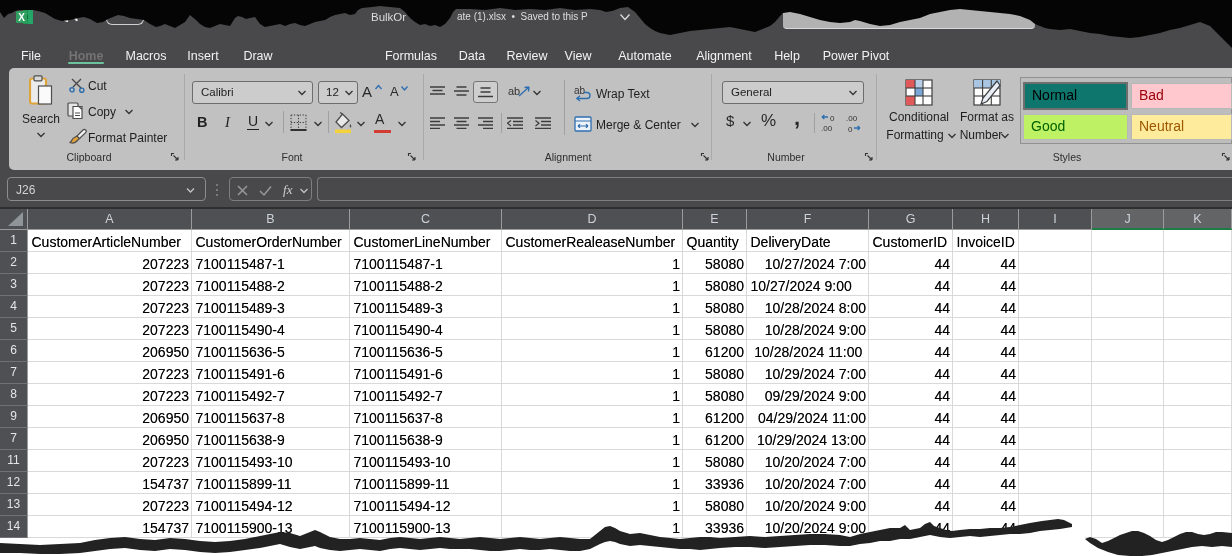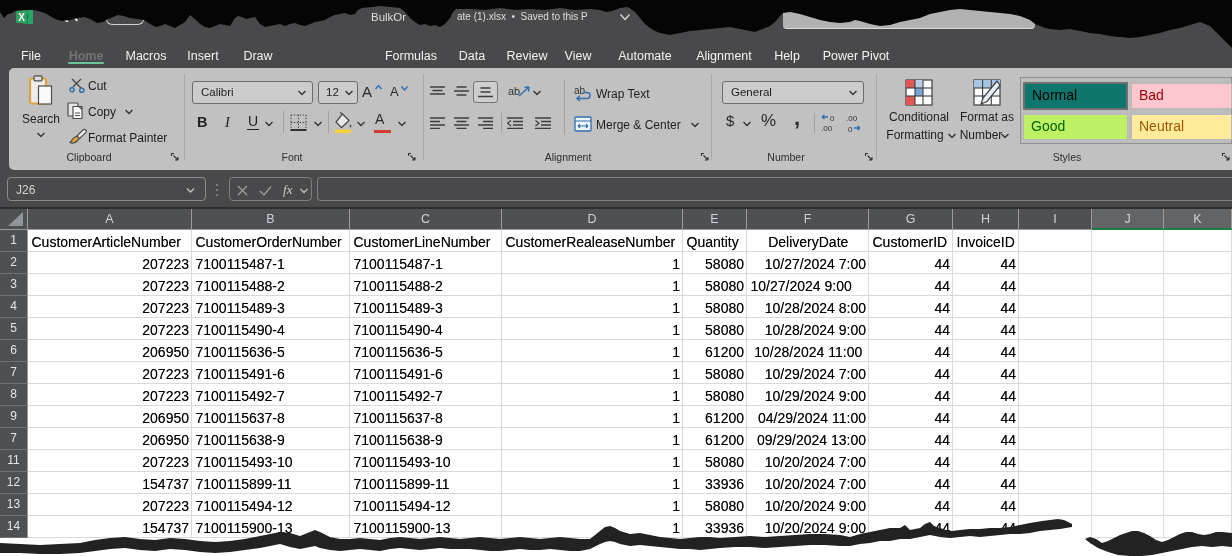--- a/index.html
+++ b/index.html
@@ -399,21 +399,21 @@
       <style>
         #grid td { height:22px; padding:0 2px 0.5px 3.5px; text-shadow:0 0 0.4px rgba(0,0,0,0.55); border-right:1px solid #d9d9d9; border-bottom:1px solid #d9d9d9; white-space:nowrap; overflow:hidden; vertical-align:bottom; }
       </style>
       <tbody>
           <tr>
             <td style="width:164px;text-align:left;">CustomerArticleNumber</td>
             <td style="width:158px;text-align:left;">CustomerOrderNumber</td>
             <td style="width:152px;text-align:left;">CustomerLineNumber</td>
             <td style="width:181px;text-align:left;">CustomerRealeaseNumber</td>
             <td style="width:64px;text-align:left;">Quantity</td>
-            <td style="width:122px;text-align:center;">DeliveryDate</td>
+            <td style="width:122px;text-align:left;">DeliveryDate</td>
             <td style="width:84px;text-align:left;">CustomerID</td>
             <td style="width:66px;text-align:left;">InvoiceID</td>
             <td style="width:73px;text-align:left;"></td>
             <td style="width:72px;text-align:left;"></td>
             <td style="width:68px;text-align:left;"></td>
           </tr>
       <tr>
             <td style="width:164px;text-align:right;">207223</td>
             <td style="width:158px;text-align:left;">7100115487-1</td>
             <td style="width:152px;text-align:left;">7100115487-1</td>
@@ -490,21 +490,21 @@
             <td style="width:73px;text-align:right;"></td>
             <td style="width:72px;text-align:right;"></td>
             <td style="width:68px;text-align:right;"></td>
           </tr>
       <tr>
             <td style="width:164px;text-align:right;">207223</td>
             <td style="width:158px;text-align:left;">7100115492-7</td>
             <td style="width:152px;text-align:left;">7100115492-7</td>
             <td style="width:181px;text-align:right;">1</td>
             <td style="width:64px;text-align:right;">58080</td>
-            <td style="width:122px;text-align:right;">10/29/2024 9:00</td>
+            <td style="width:122px;text-align:right;">09/29/2024 9:00</td>
             <td style="width:84px;text-align:right;">44</td>
             <td style="width:66px;text-align:right;">44</td>
             <td style="width:73px;text-align:right;"></td>
             <td style="width:72px;text-align:right;"></td>
             <td style="width:68px;text-align:right;"></td>
           </tr>
       <tr>
             <td style="width:164px;text-align:right;">206950</td>
             <td style="width:158px;text-align:left;">7100115637-8</td>
             <td style="width:152px;text-align:left;">7100115637-8</td>
@@ -516,21 +516,21 @@
             <td style="width:73px;text-align:right;"></td>
             <td style="width:72px;text-align:right;"></td>
             <td style="width:68px;text-align:right;"></td>
           </tr>
       <tr>
             <td style="width:164px;text-align:right;">206950</td>
             <td style="width:158px;text-align:left;">7100115638-9</td>
             <td style="width:152px;text-align:left;">7100115638-9</td>
             <td style="width:181px;text-align:right;">1</td>
             <td style="width:64px;text-align:right;">61200</td>
-            <td style="width:122px;text-align:right;">09/29/2024 13:00</td>
+            <td style="width:122px;text-align:right;">10/29/2024 13:00</td>
             <td style="width:84px;text-align:right;">44</td>
             <td style="width:66px;text-align:right;">44</td>
             <td style="width:73px;text-align:right;"></td>
             <td style="width:72px;text-align:right;"></td>
             <td style="width:68px;text-align:right;"></td>
           </tr>
       <tr>
             <td style="width:164px;text-align:right;">207223</td>
             <td style="width:158px;text-align:left;">7100115493-10</td>
             <td style="width:152px;text-align:left;">7100115493-10</td>

